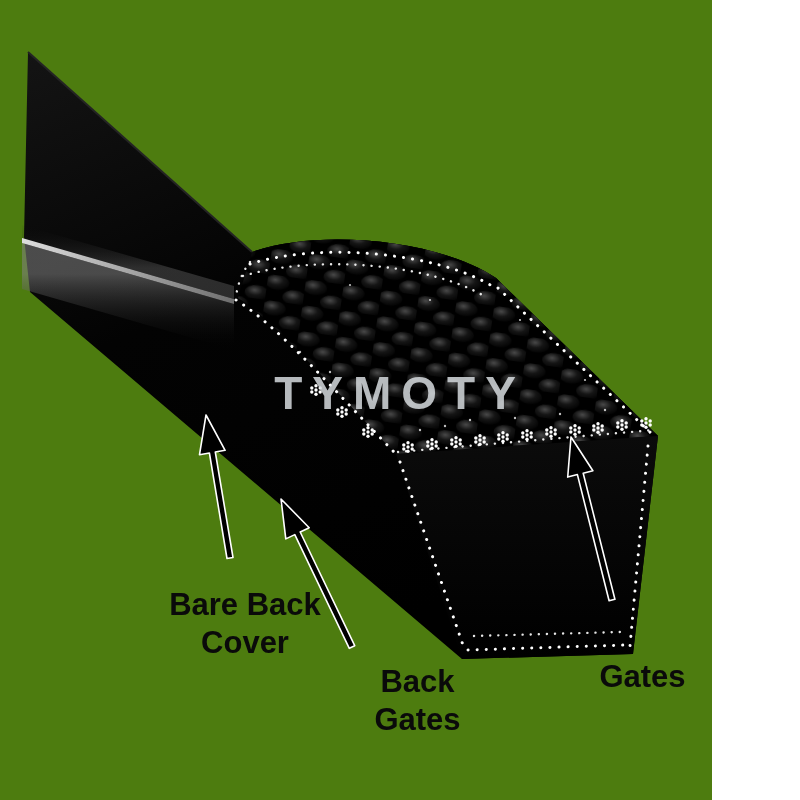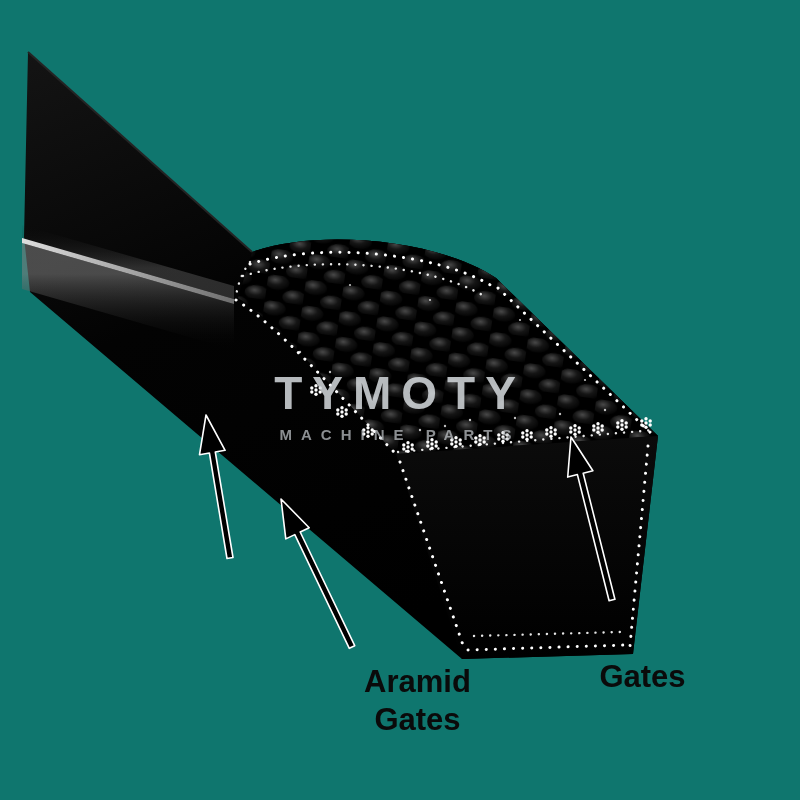--- a/index.html
+++ b/index.html
@@ -1,17 +1,17 @@
 <!DOCTYPE html>
 <html><head>
 <meta charset="utf-8">
 <style>
   html,body{margin:0;padding:0;background:#fff;}
   .stage{
-    position:relative;width:800px;height:800px;background:#0f766e;
+    position:relative;width:712px;height:800px;background:#4d7c0f;
     overflow:hidden;font-family:"Liberation Sans",sans-serif;
   }
   .stage svg{position:absolute;left:0;top:0;}
   .stitch{stroke:#fff;stroke-width:3;stroke-linecap:round;stroke-dasharray:0.1 9;fill:none;}
   .stitch-fine{stroke:#fff;stroke-width:2.4;stroke-linecap:round;stroke-dasharray:0.1 8;fill:none;opacity:.9;}
   .arrow{fill:#000;stroke:#fff;stroke-width:1.6;stroke-linejoin:round;}
   .watermark{
     position:absolute;left:180px;top:366px;width:440px;text-align:center;z-index:3;
     pointer-events:none;
   }
@@ -142,26 +142,29 @@
 
     <g>
       <polygon class="arrow" points="233,557.5 215.3,452 225.1,450.3 206,415 199.5,454.7 209.4,453 227,558.5"></polygon>
       <polygon class="arrow" points="354.7,645.7 300.2,532 309.2,527.7 281,499 285.8,538.9 294.8,534.6 349.3,648.3"></polygon>
       <polygon class="arrow" points="614.9,599.3 583.2,473.2 592.9,470.7 571,437 567.7,477.1 577.4,474.6 609.1,600.7"></polygon>
     </g>
   </svg>
 
   <div class="watermark">
     <div class="wm-title">TYMOTY</div>
-    <div class="wm-sub">MACHINE PARTS</div>
   </div>
 
+  <div class="callout callout-bareback">
+    <div>Bare Back</div>
+    <div>Cover</div>
+  </div>
 
   <div class="callout callout-gates">
-    <div>Aramid</div>
+    <div>Back</div>
     <div>Gates</div>
   </div>
 
   <div class="callout callout-aramid">
     <div>Gates</div>
   </div>
 
 </div>
 
 </body></html>

